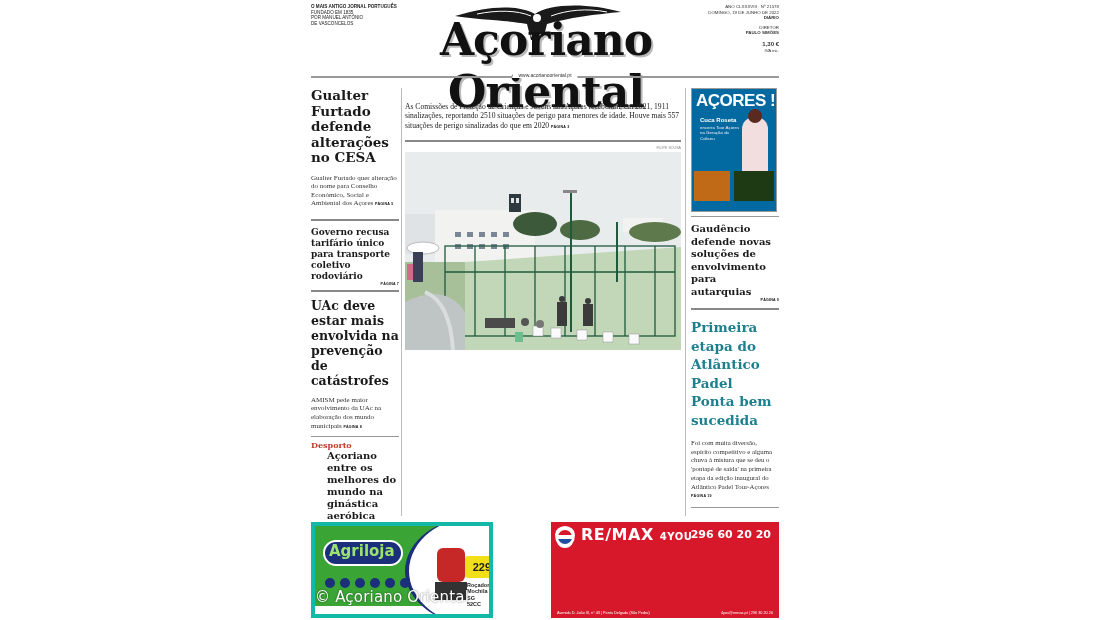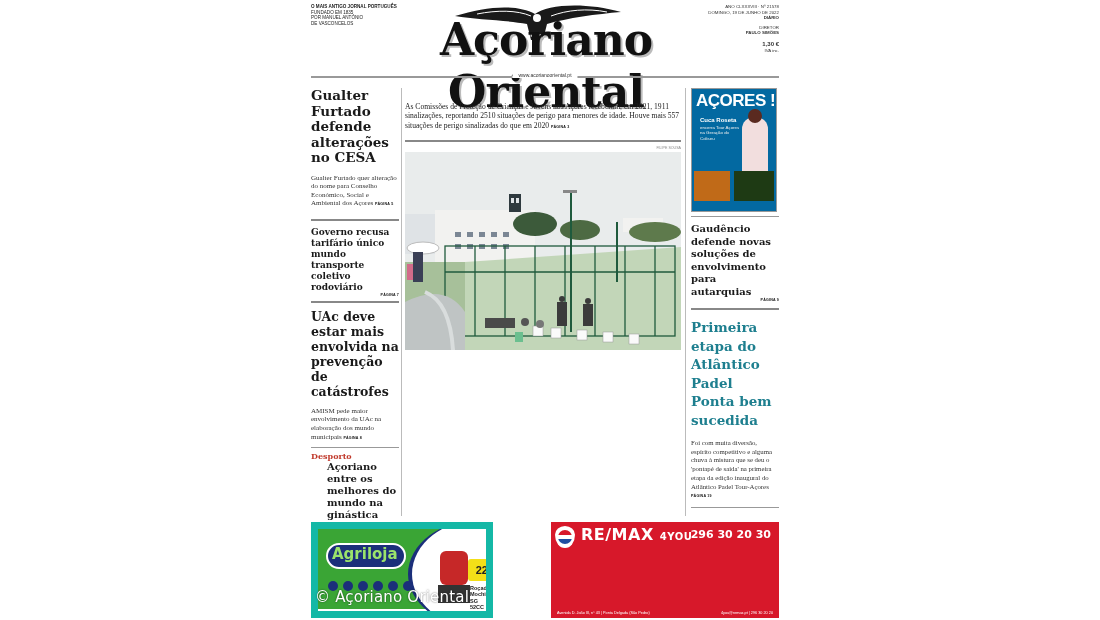--- a/index.html
+++ b/index.html
@@ -42,21 +42,21 @@
   
   .rcol { position: absolute; left: 386px; top: 88px; width: 88px; }
   .mag { position: relative; width: 86px; height: 124px; background: #0369a1; overflow: hidden; border: 1px solid #999; }
   .mag-title { position: absolute; left: 4px; top: 2px; font-family: "Liberation Sans", sans-serif; font-weight: bold; font-size: 17px; color: #fff; letter-spacing: -.5px; }
   .mag-name { position: absolute; left: 8px; top: 28px; font-family: "Liberation Sans", sans-serif; font-weight: bold; font-size: 6px; color: #fff; }
   .mag-sub { position: absolute; left: 8px; top: 36px; width: 40px; font-family: "Liberation Sans", sans-serif; font-size: 4.4px; line-height: 5.4px; color: #eee; }
   .teal-head { font-family: "DejaVu Serif", serif; font-weight: bold; font-size: 13.5px; line-height: 18.5px; color: #1e7f8f; }
 
   
   .ads { position: absolute; left: 6px; top: 522px; width: 468px; height: 98px; }
-  .ad-agri { position: absolute; left: 0; top: 0; width: 182px; height: 96px; background: #fff; border: 7px solid #14b8a6; overflow: hidden; }
+  .ad-agri { position: absolute; left: 0; top: 0; width: 182px; height: 96px; background: #fff; border: 4px solid #14b8a6; overflow: hidden; }
   .ad-remax { position: absolute; left: 240px; top: 0; width: 228px; height: 96px; background: #d7182a; overflow: hidden; }
   .watermark { position: absolute; left: 10px; top: 588px; font-family: "DejaVu Sans", sans-serif; font-size: 15px; color: #fff; text-shadow: 0 0 2px rgba(0,0,0,.6); letter-spacing: .2px; }
 </style>
 </head>
 <body>
 
 <div class="page">
 
   <div class="mast-left">
     <div class="tag">O MAIS ANTIGO JORNAL PORTUGUÊS</div>
@@ -93,21 +93,21 @@
   <div class="lcol">
     <div>
       <div class="h-lead">Gualter Furtado defende alterações no CESA</div>
       <div class="body-txt" style="margin-top:8px">
         <span>Gualter Furtado quer alteração do nome para Conselho Económico, Social e Ambiental dos Açores</span>
         <span class="pg">PÁGINA 5</span>
       </div>
     </div>
     <div class="hr-thick" style="margin-top:10px"></div>
     <div>
-      <div class="h-small">Governo recusa tarifário único mundo transporte coletivo rodoviário</div>
+      <div class="h-small">Governo recusa tarifário único para transporte coletivo rodoviário</div>
       <span class="pg pg-right">PÁGINA 7</span>
     </div>
     <div class="hr-thick" style="margin-top:4px"></div>
     <div>
       <div class="h-lead" style="font-size:12.5px;line-height:15px">UAc deve estar mais envolvida na prevenção de catástrofes</div>
       <div class="body-txt" style="margin-top:8px">
         <span>AMISM pede maior envolvimento da UAc na elaboração dos mundo municipais</span>
         <span class="pg">PÁGINA 8</span>
       </div>
     </div>
@@ -248,20 +248,20 @@
     </div>
 
     <div class="ad-remax">
       <div style="position:absolute;left:4px;top:4px;width:20px;height:22px;background:#fff;border-radius:50% 50% 50% 50%/40% 40% 60% 60%">
         <div style="margin:4px auto 0;width:14px;height:14px;border-radius:50%;background:linear-gradient(#d7182a 0 33%,#fff 33% 66%,#1f4ea1 66%)"></div>
       </div>
       <div style="position:absolute;left:30px;top:3px;font-family:'DejaVu Sans',sans-serif;font-weight:bold;font-size:16px;color:#fff;letter-spacing:.5px">
         <span>RE/MAX</span>
         <span style="font-size:10px">4YOU</span>
       </div>
-      <div style="position:absolute;right:8px;top:6px;font-family:'DejaVu Sans',sans-serif;font-weight:bold;font-size:11px;color:#fff">296 30 20 30</div>
+      <div style="position:absolute;right:8px;top:6px;font-family:'DejaVu Sans',sans-serif;font-weight:bold;font-size:11px;color:#fff">296 60 20 20</div>
       <div style="position:absolute;left:6px;bottom:3px;font-family:'Liberation Sans',sans-serif;font-size:3.8px;color:#fff">Avenida D. João III, nº 43 | Ponta Delgada (São Pedro)</div>
       <div style="position:absolute;right:6px;bottom:3px;font-family:'Liberation Sans',sans-serif;font-size:3.8px;color:#fff">4you@remax.pt | 296 30 20 20</div>
     </div>
   </div>
 
   <div class="watermark">© Açoriano Oriental</div>
 </div>
 
 </body></html>

